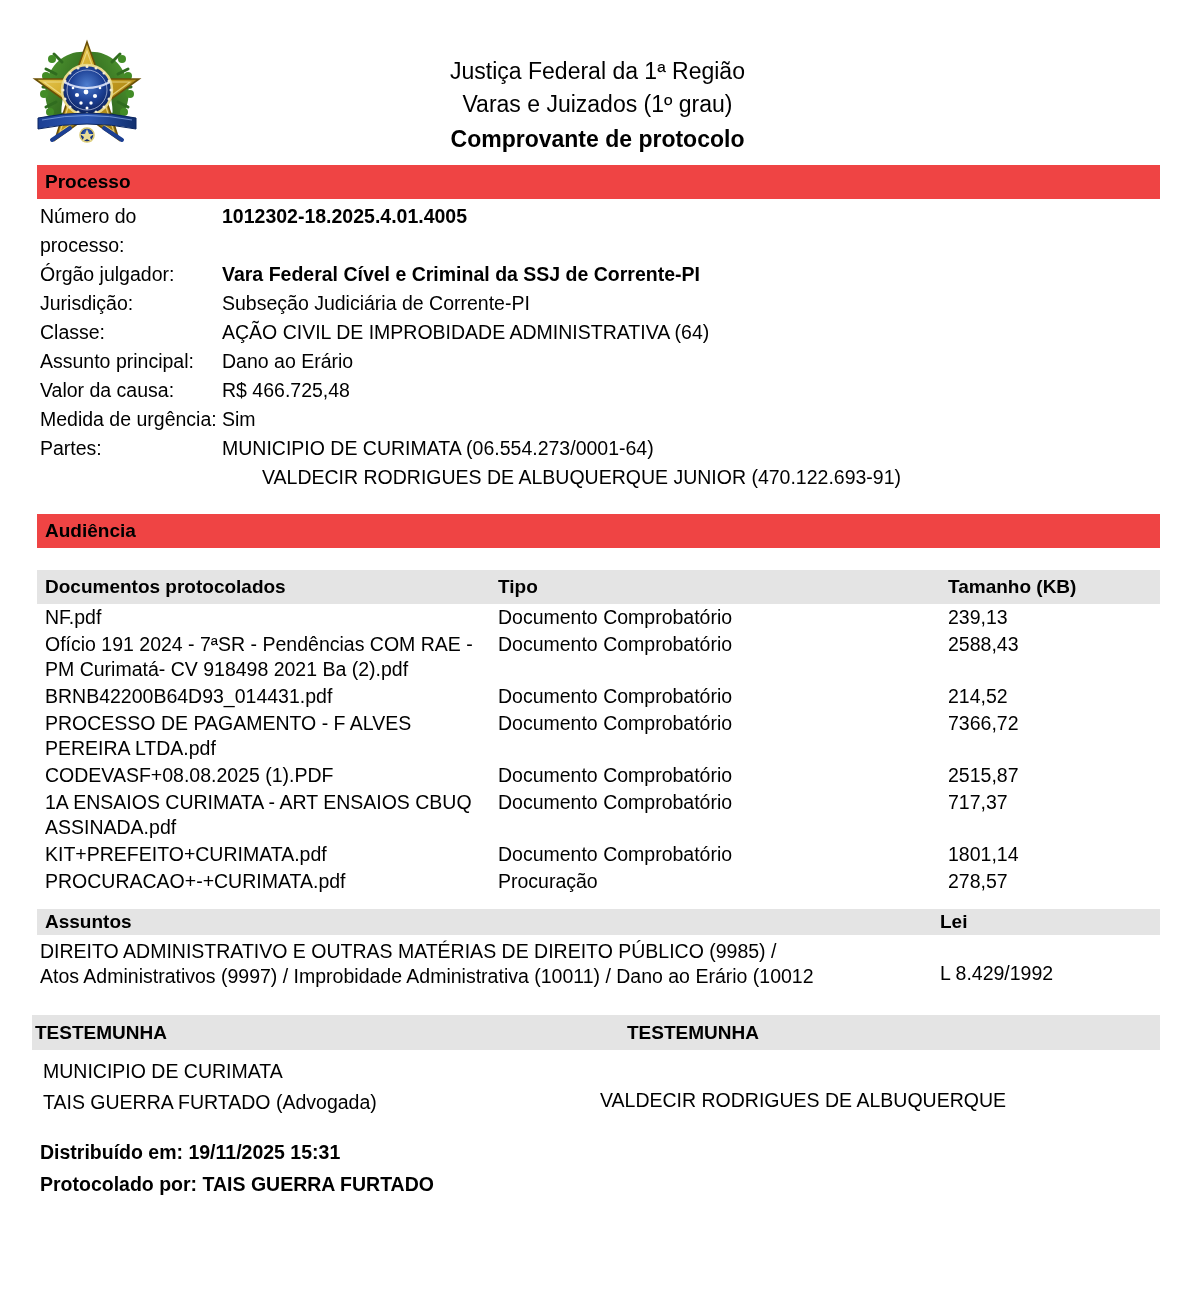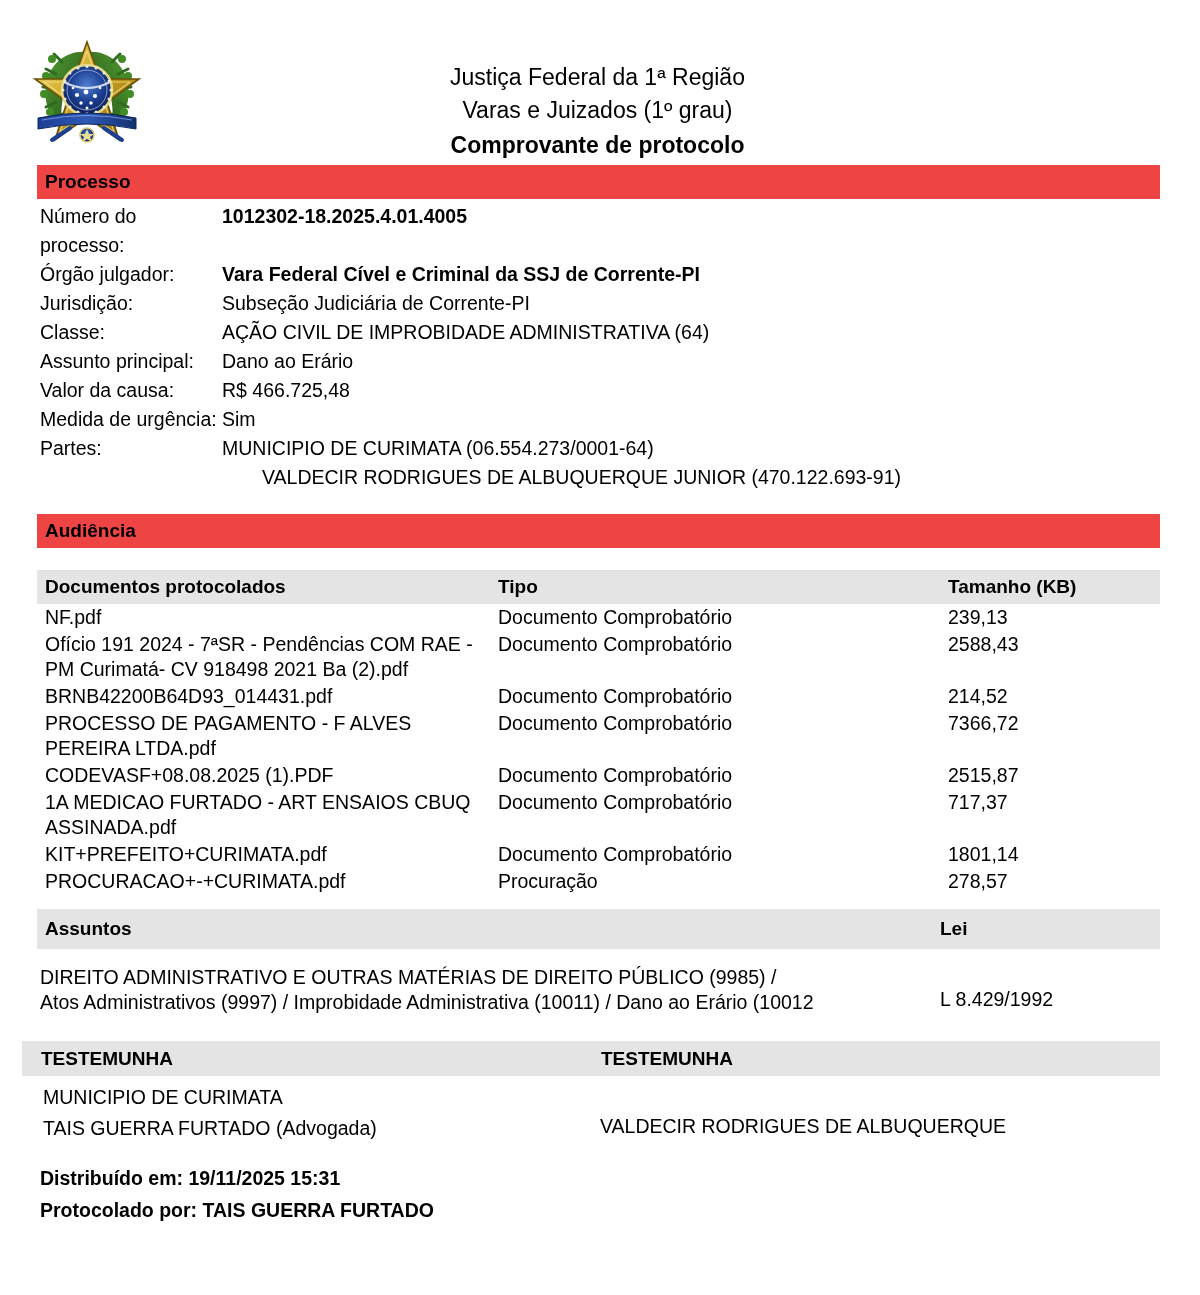--- a/index.html
+++ b/index.html
@@ -31,21 +31,21 @@
     position: absolute;
     left: 32px;
     top: 32px;
     width: 110px;
     height: 122px;
   }
   .brasao svg { display: block; }
   .header-titles {
     position: absolute;
     left: 0;
-    top: 61px;
+    top: 55px;
     width: 1195px;
     text-align: center;
   }
   .header-line1,
   .header-line2 {
     font-size: 23px;
     line-height: 33px;
     font-weight: normal;
   }
   .header-line3 {
@@ -118,25 +118,25 @@
     line-height: 25px;
   }
   .col-nome  { width: 453px; padding-left: 8px !important; }
   .col-tipo  { width: 450px; }
   .col-tam   { width: 212px; }
 
   
   .assuntos-head {
     display: flex;
     background: #e4e4e4;
-    margin: 0 40px 12px 37px;
+    margin: 0 40px 0 37px;
     font-size: 19px;
     font-weight: bold;
     line-height: 24px;
-    padding: 8px 0;
+    padding: 1px 0;
   }
   .assuntos-head .a-left { width: 903px; padding-left: 8px; box-sizing: border-box; }
   .assuntos-head .a-right { flex: 1 1 auto; }
   .assuntos-body {
     display: flex;
     margin: 0 40px 0 37px;
     padding-top: 4px;
     justify-content: center;
   }
   .assuntos-text {
@@ -152,25 +152,26 @@
     flex: 1 1 auto;
     font-size: 19.5px;
     line-height: 25px;
     padding-top: 22px;
   }
 
   
   .test-head {
     display: flex;
     background: #e4e4e4;
-    margin: 0 40px 0 22px;
+    margin: 0 40px 0 32px;
     font-size: 19px;
     font-weight: bold;
     line-height: 25px;
-    padding: 5px 16px;
+    padding: 5px 0;
+    gap: 32px;
   }
   .test-head .t-left  { width: 563px; flex: 0 0 563px; padding-left: 3px; box-sizing: border-box; }
   .test-head .t-right { flex: 1 1 auto; }
   .test-body {
     display: flex;
     margin: 0 40px 0 37px;
     padding-top: 6px;
   }
   .test-body .t-left  { width: 563px; flex: 0 0 563px; padding-left: 6px; box-sizing: border-box; }
   .test-body .t-right { flex: 1 1 auto; padding-top: 10px; }
@@ -372,21 +373,21 @@
         <td class="col-nome">PROCESSO DE PAGAMENTO - F ALVES PEREIRA LTDA.pdf</td>
         <td class="col-tipo">Documento Comprobatório</td>
         <td class="col-tam">7366,72</td>
       </tr>
       <tr>
         <td class="col-nome">CODEVASF+08.08.2025 (1).PDF</td>
         <td class="col-tipo">Documento Comprobatório</td>
         <td class="col-tam">2515,87</td>
       </tr>
       <tr>
-        <td class="col-nome">1A MEDICAO FURTADO - ART ENSAIOS CBUQ ASSINADA.pdf</td>
+        <td class="col-nome">1A ENSAIOS CURIMATA - ART ENSAIOS CBUQ ASSINADA.pdf</td>
         <td class="col-tipo">Documento Comprobatório</td>
         <td class="col-tam">717,37</td>
       </tr>
       <tr>
         <td class="col-nome">KIT+PREFEITO+CURIMATA.pdf</td>
         <td class="col-tipo">Documento Comprobatório</td>
         <td class="col-tam">1801,14</td>
       </tr>
       <tr>
         <td class="col-nome">PROCURACAO+-+CURIMATA.pdf</td>

